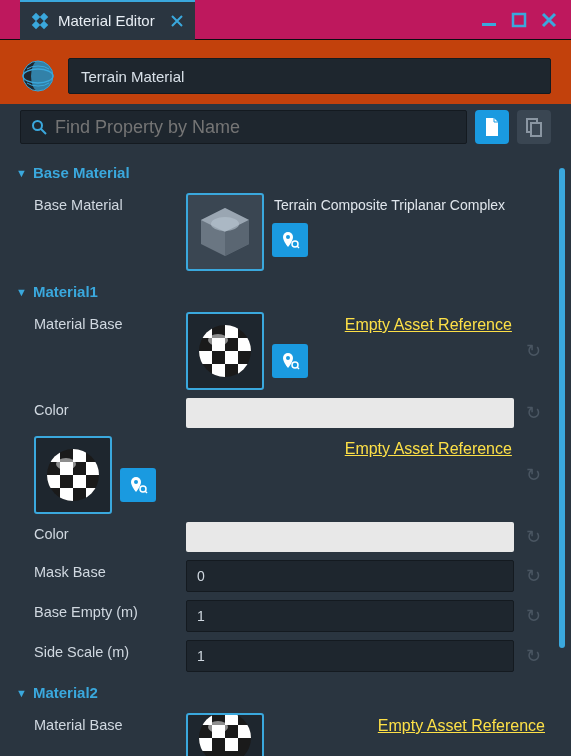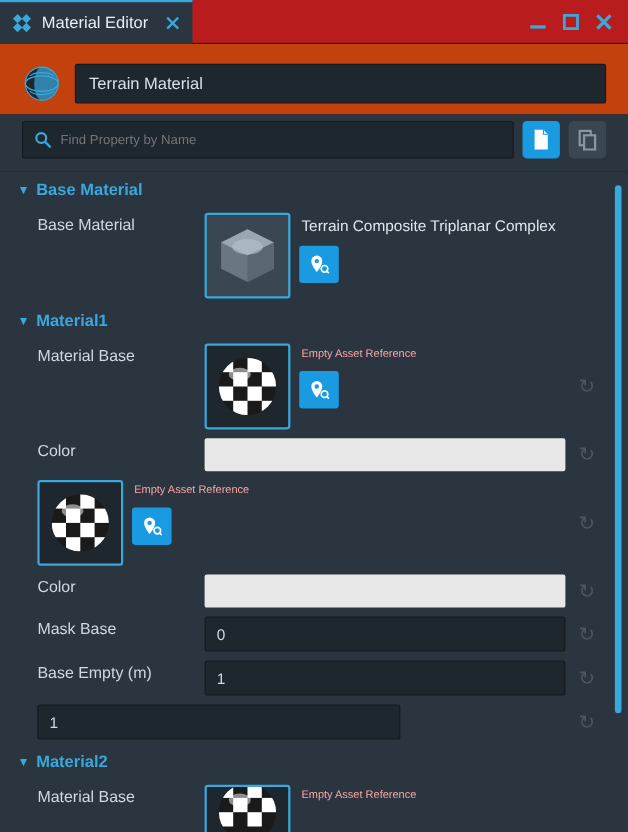--- a/index.html
+++ b/index.html
@@ -14,22 +14,23 @@
   }
   .window {
     display: flex;
     flex-direction: column;
     height: 100%;
   }
   .titlebar {
     display: flex;
     align-items: center;
     height: 40px;
-    background: #b91c1c;
+    background: #be185d;
     border-bottom: 1px solid #0a0e12;
+    padding-left: 20px;
   }
   .tab {
     display: flex;
     align-items: center;
     background: #2a3540;
     height: 40px;
     padding: 0 10px 0 10px;
     border-top: 2px solid #3aa8dd;
     gap: 8px;
   }
@@ -83,21 +84,21 @@
     height: 34px;
     padding: 0 10px;
     gap: 8px;
   }
   .search-wrap .search-icon { color: #3aa8dd; font-size: 15px; }
   .search-wrap input {
     flex: 1;
     background: transparent;
     border: none;
     color: #c4b5fd;
-    font-size: 12px;
+    font-size: 18px;
     outline: none;
   }
   .btn {
     width: 34px; height: 34px;
     border-radius: 4px;
     display: flex; align-items: center; justify-content: center;
     cursor: pointer;
   }
   .btn-blue { background: #1a9ae0; }
   .btn-gray { background: #3a4652; }
@@ -157,30 +158,32 @@
     background: #3a4652;
     display: flex; align-items:center; justify-content:center;
     flex-shrink: 0;
   }
   .asset-right {
     display: flex;
     flex-direction: column;
     margin-left: 8px;
     gap: 6px;
     flex:1;
+    text-align:right;
   }
   .asset-name {
     color: #e0e6ec;
     font-size: 14px;
     padding: 4px 2px;
   }
   .asset-placeholder {
-    color: #fca5a5;
-    font-size: 10px;
+    color: #fde047;
+    font-size: 16px;
     padding: 4px 2px;
+    text-decoration: underline;
   }
   .pin-btn {
     width: 36px; height: 34px;
     background: #1a9ae0;
     border-radius: 3px;
     display:flex; align-items:center; justify-content:center;
     cursor: pointer;
     align-self: flex-start;
   }
   .reset-icon {
@@ -438,20 +441,21 @@
 
     <div class="proprow">
       <div class="prop-label">Base Empty (m)</div>
       <div class="prop-val">
         <input class="num-input" value="1" style="">
         <span class="reset-icon">↻</span>
       </div>
     </div>
 
     <div class="proprow">
+      <div class="prop-label">Side Scale (m)</div>
       <div class="prop-val">
         <input class="num-input" value="1" style="">
         <span class="reset-icon">↻</span>
       </div>
     </div>
 
     <div class="section-header">
       <span class="arrow">▼</span>
       <span class="label">Material2</span>
     </div>

